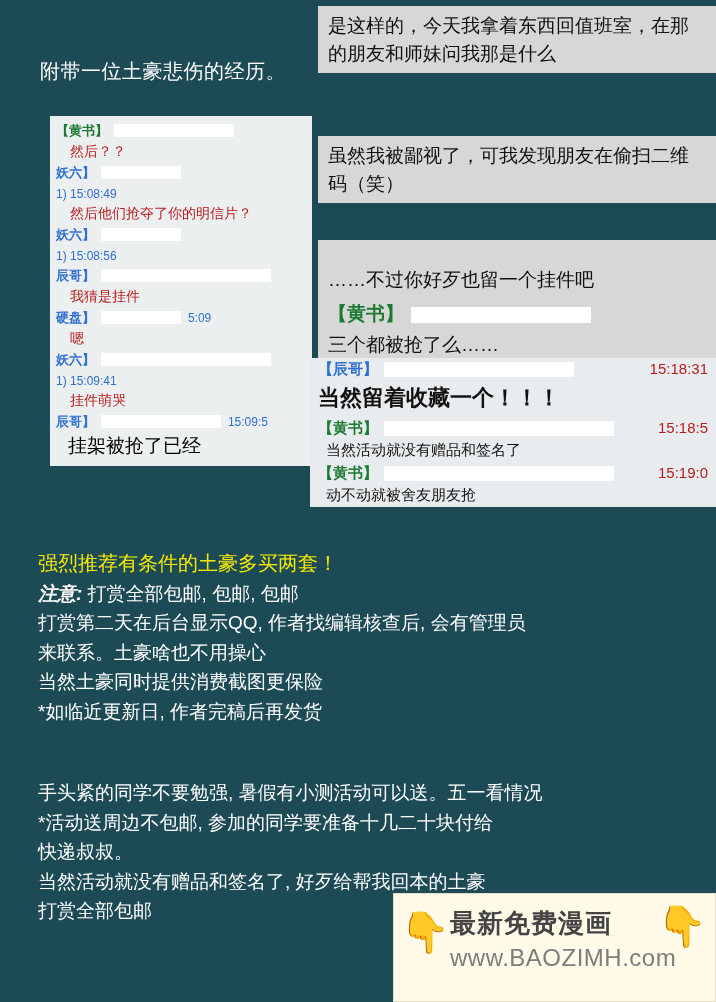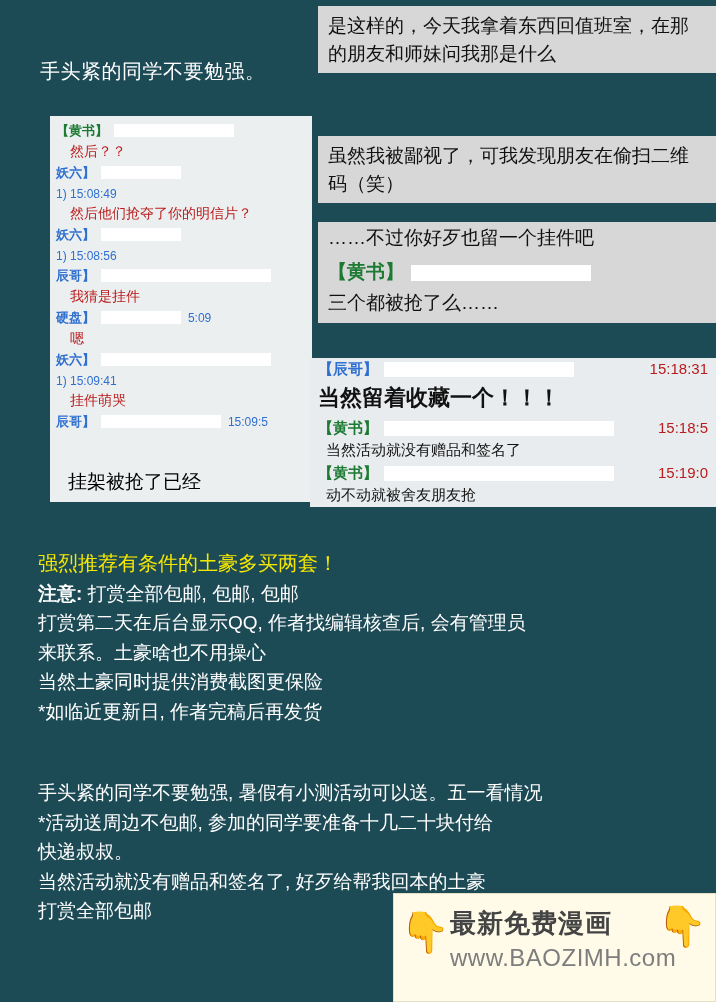--- a/index.html
+++ b/index.html
@@ -78,21 +78,21 @@
   .bubble {
     position: absolute;
     background: #d7d7d7;
     color: #111;
     padding: 6px 10px;
     font-size: 19px;
     line-height: 1.45;
   }
   .bubble.b1 { left: 318px; top: 6px;   width: 378px; }
   .bubble.b2 { left: 318px; top: 136px; width: 378px; }
-  .bubble.b3 { left: 318px; top: 222px; width: 378px; padding-top:2px; }
+  .bubble.b3 { left: 318px; top: 240px; width: 378px; padding-top:26px; }
   .bubble-inline-nick {
     color: #1d7a33;
     font-weight: bold;
   }
 
   
   .right-panel {
     position: absolute;
     left: 310px;
     top: 358px;
@@ -138,20 +138,21 @@
     color: #ffffff;
     font-size: 19px;
     line-height: 1.55;
   }
   .promo .yellow {
     color: #f6e900;
     font-size: 20px;
   }
   .promo .lbl {
     font-weight: bold;
+    font-style: italic;
   }
   .promo p {
     margin: 0;
   }
   .promo .gap {
     height: 26px;
   }
 
   
   .watermark {
@@ -188,21 +189,21 @@
     line-height: 1;
   }
   .wm-hand.left { left: 6px; top: 18px; }
   .wm-hand.right { right: 8px; top: 12px; }
 </style>
 </head>
 <body>
 
 <div class="page">
 
-  <div class="intro">手头紧的同学不要勉强。</div>
+  <div class="intro">附带一位土豪悲伤的经历。</div>
 
   <div class="left-panel">
 
     <div class="row">
       <span class="nick green">【黄书】</span>
       <span class="redact wide"></span>
     </div>
     <div class="row">
       <span class="body-txt">然后？？</span>
     </div>
@@ -253,21 +254,21 @@
     <div class="row">
       <span class="body-txt">挂件萌哭</span>
     </div>
 
     <div class="row">
       <span class="nick">辰哥】</span>
       <span class="redact wide"></span>
       <span class="time">15:09:5</span>
     </div>
     <div class="row">
-      <span style="font-size:19px;padding-left:12px;display:inline-block;margin-top:36px;">挂架被抢了已经</span>
+      <span style="font-size:19px;padding-left:12px;display:inline-block;">挂架被抢了已经</span>
     </div>
   </div>
 
   <div class="bubble b1">是这样的，今天我拿着东西回值班室，在那的朋友和师妹问我那是什么</div>
   <div class="bubble b2">虽然我被鄙视了，可我发现朋友在偷扫二维码（笑）</div>
 
   <div class="bubble b3">
     <div>……不过你好歹也留一个挂件吧</div>
     <div style="margin-top:6px;">
       <span class="bubble-inline-nick">【黄书】</span>

